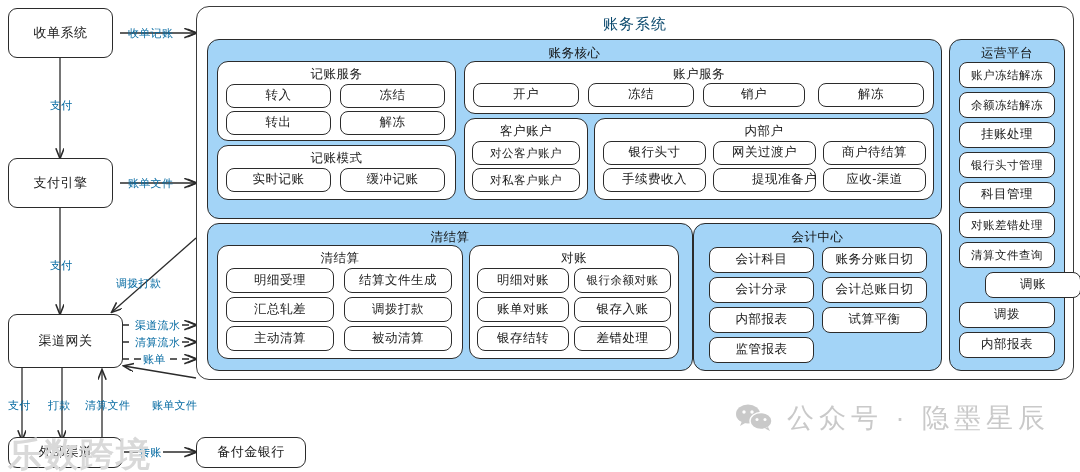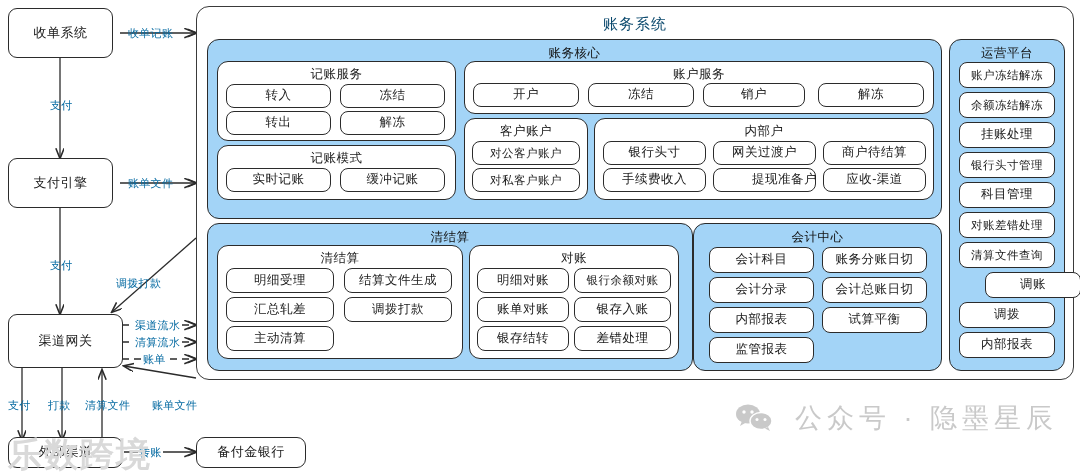--- a/index.html
+++ b/index.html
@@ -45,21 +45,21 @@
   
   .elabel{
     position:absolute;font-size:11px;color:#0369a1;white-space:nowrap;
     letter-spacing:.3px;background:transparent;
   }
 
   svg.wires{position:absolute;left:0;top:0;width:1080px;height:472px;overflow:visible;}
 
   
   .wm-right{
-    position:absolute;left:735px;top:400px;display:flex;align-items:center;gap:20px;
+    position:absolute;left:735px;top:400px;display:flex;align-items:center;gap:12px;
     color:#c9c9c9;font-size:27px;letter-spacing:5px;white-space:nowrap;
   }
   .wm-left{
     position:absolute;left:8px;top:432px;
     color:#d9d9d9;font-size:34px;letter-spacing:2px;white-space:nowrap;
     font-weight:bold;
   }
 </style>
 </head>
 <body>
@@ -186,20 +186,21 @@
     <div class="blue" style="position:absolute;left:10px;top:216px;width:478px;height:146px;border:1.5px solid #2b2b2b;border-radius:12px;padding-left:6px;">
       <div class="blue-title">清结算</div>
 
       <div class="grp" style="position:absolute;left:9px;top:21px;width:244px;height:112px;">
         <div class="grp-title">清结算</div>
         <div class="box leaf" style="left:8px;top:22px;width:108px;height:25px;">明细受理</div>
         <div class="box leaf" style="left:126px;top:22px;width:108px;height:25px;">结算文件生成</div>
         <div class="box leaf" style="left:8px;top:51px;width:108px;height:25px;">汇总轧差</div>
         <div class="box leaf" style="left:126px;top:51px;width:108px;height:25px;">调拨打款</div>
         <div class="box leaf" style="left:8px;top:80px;width:108px;height:25px;">主动清算</div>
+        <div class="box leaf" style="left:126px;top:80px;width:108px;height:25px;">被动清算</div>
       </div>
 
       <div class="grp" style="position:absolute;left:261px;top:21px;width:208px;height:112px;">
         <div class="grp-title">对账</div>
         <div class="box leaf" style="left:7px;top:22px;width:92px;height:25px;">明细对账</div>
         <div class="box leaf" style="left:104px;top:22px;width:97px;height:25px;font-size:11.5px;">银行余额对账</div>
         <div class="box leaf" style="left:7px;top:51px;width:92px;height:25px;">账单对账</div>
         <div class="box leaf" style="left:104px;top:51px;width:97px;height:25px;">银存入账</div>
         <div class="box leaf" style="left:7px;top:80px;width:92px;height:25px;">银存结转</div>
         <div class="box leaf" style="left:104px;top:80px;width:97px;height:25px;">差错处理</div>

